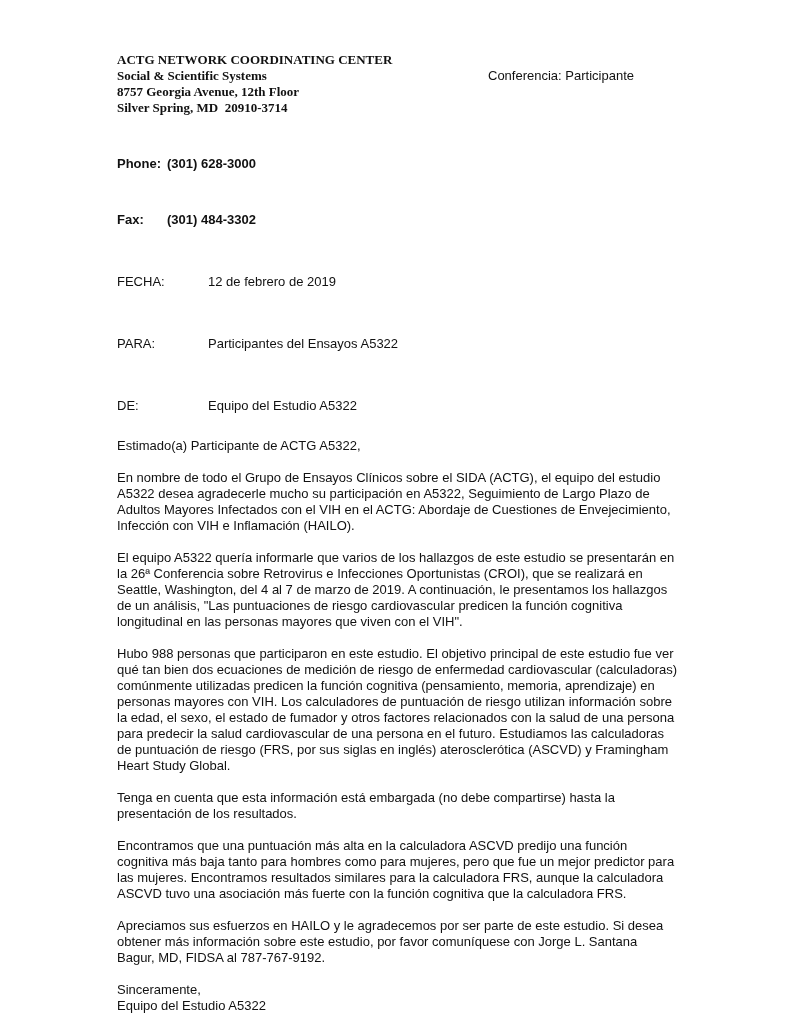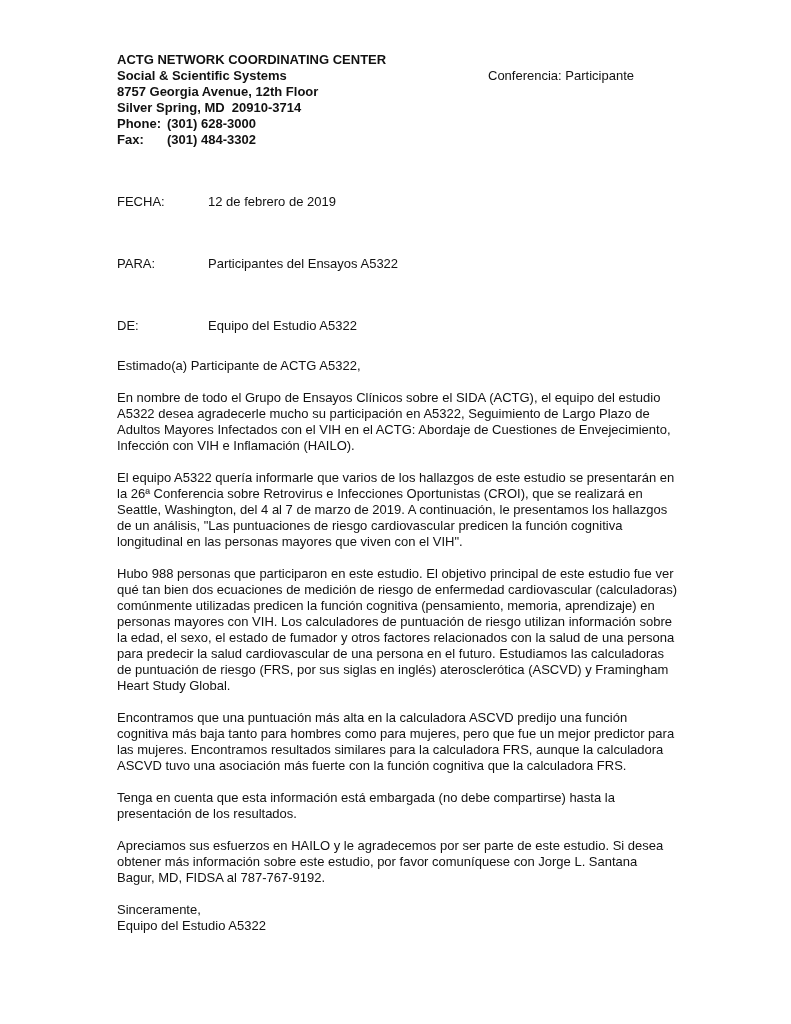--- a/index.html
+++ b/index.html
@@ -24,22 +24,22 @@
     line-height: 16px;
   }
   
   .letterhead {
     position: relative;
     margin-bottom: 38px;
   }
   .letterhead-left {
     font-weight: bold;
   }
-  .lh-line { white-space: pre-line; }
-  .lh-row { display: flex; }
+  .lh-line { white-space: pre-line; font-family: Liberation Serif, serif; }
+  .lh-row { display: flex; margin-top: 40px; }
   .lh-row .lh-label { width: 50px; }
   .conference-note {
     position: absolute;
     left: 371px;
     top: 16px;
     font-weight: normal;
     white-space: nowrap;
   }
   
   .memo { margin-bottom: 24px; }
@@ -108,26 +108,26 @@
 de un análisis, "Las puntuaciones de riesgo cardiovascular predicen la función cognitiva
 longitudinal en las personas mayores que viven con el VIH".</div>
       <div class="para">Hubo 988 personas que participaron en este estudio. El objetivo principal de este estudio fue ver
 qué tan bien dos ecuaciones de medición de riesgo de enfermedad cardiovascular (calculadoras)
 comúnmente utilizadas predicen la función cognitiva (pensamiento, memoria, aprendizaje) en
 personas mayores con VIH. Los calculadores de puntuación de riesgo utilizan información sobre
 la edad, el sexo, el estado de fumador y otros factores relacionados con la salud de una persona
 para predecir la salud cardiovascular de una persona en el futuro. Estudiamos las calculadoras
 de puntuación de riesgo (FRS, por sus siglas en inglés) aterosclerótica (ASCVD) y Framingham
 Heart Study Global.</div>
+      <div class="para">Tenga en cuenta que esta información está embargada (no debe compartirse) hasta la
+presentación de los resultados.</div>
       <div class="para">Encontramos que una puntuación más alta en la calculadora ASCVD predijo una función
 cognitiva más baja tanto para hombres como para mujeres, pero que fue un mejor predictor para
 las mujeres. Encontramos resultados similares para la calculadora FRS, aunque la calculadora
 ASCVD tuvo una asociación más fuerte con la función cognitiva que la calculadora FRS.</div>
-      <div class="para">Tenga en cuenta que esta información está embargada (no debe compartirse) hasta la
-presentación de los resultados.</div>
       <div class="para">Apreciamos sus esfuerzos en HAILO y le agradecemos por ser parte de este estudio. Si desea
 obtener más información sobre este estudio, por favor comuníquese con Jorge L. Santana
 Bagur, MD, FIDSA al 787-767-9192.</div>
       <div class="para">Sinceramente,
 Equipo del Estudio A5322</div>
     </div>
 
   </div>
 </div>
 

